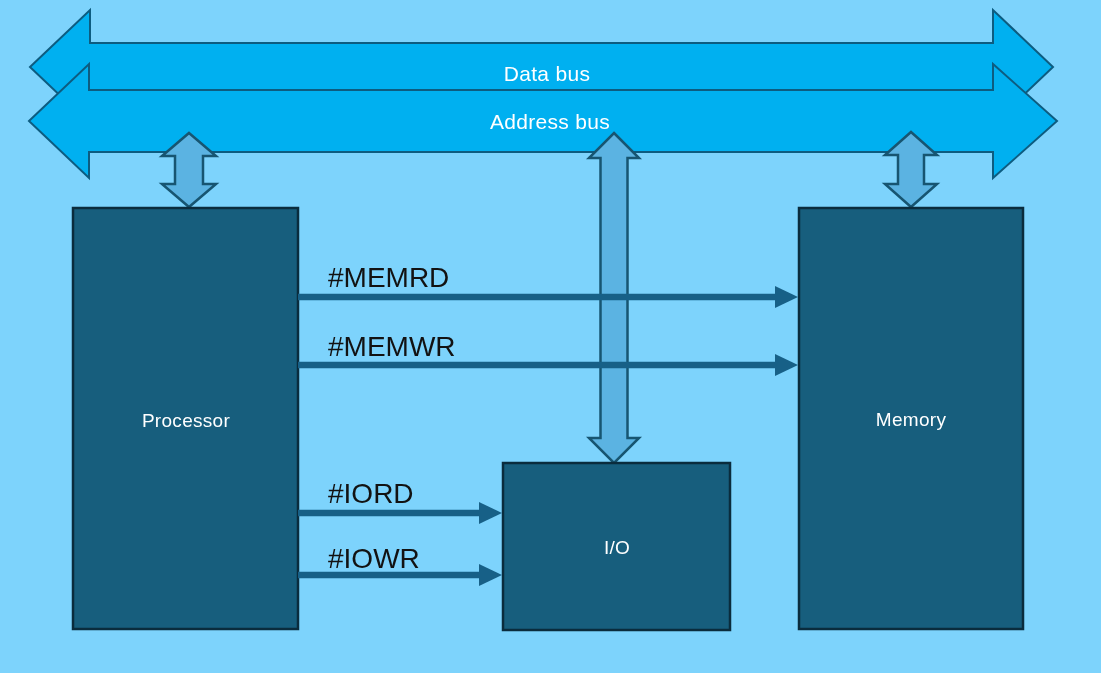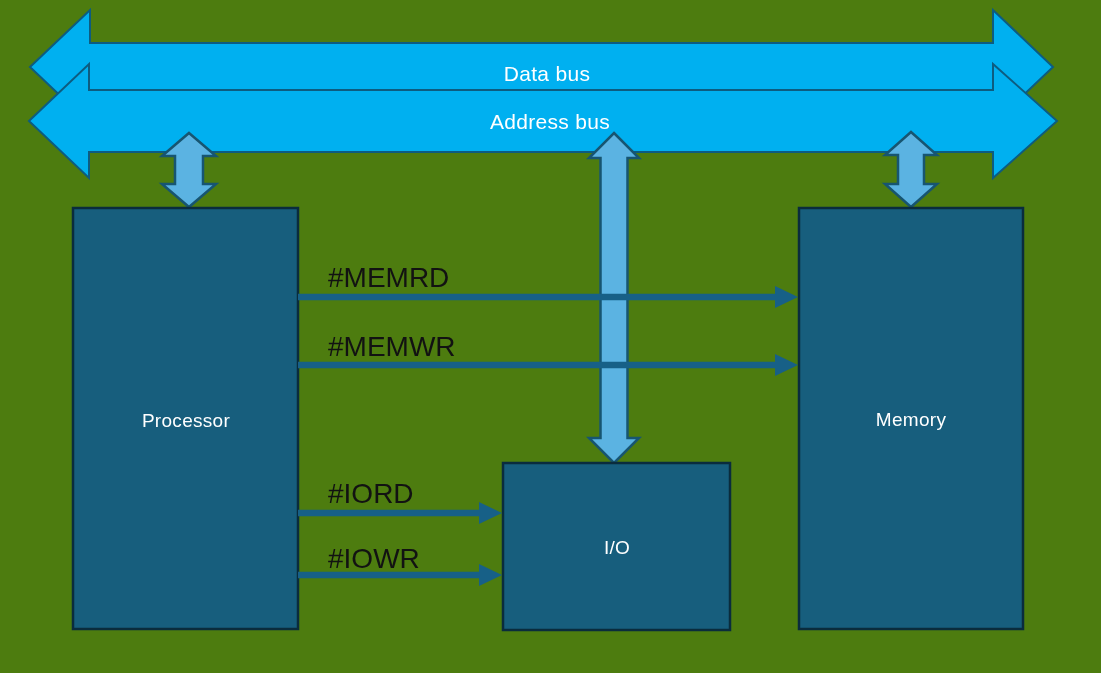--- a/index.html
+++ b/index.html
@@ -4,21 +4,21 @@
 <style>
   html, body {
     margin: 0;
     padding: 0;
     background: #ffffff;
   }
   .stage {
     position: relative;
     width: 1101px;
     height: 673px;
-    background: #4d7c0f;
+    background: #7dd3fc;
     overflow: hidden;
     font-family: "Liberation Sans", sans-serif;
   }
   svg text {
     font-family: "Liberation Sans", sans-serif;
   }
   .bus-label {
     font-size: 21px;
     letter-spacing: 0.3px;
   }

